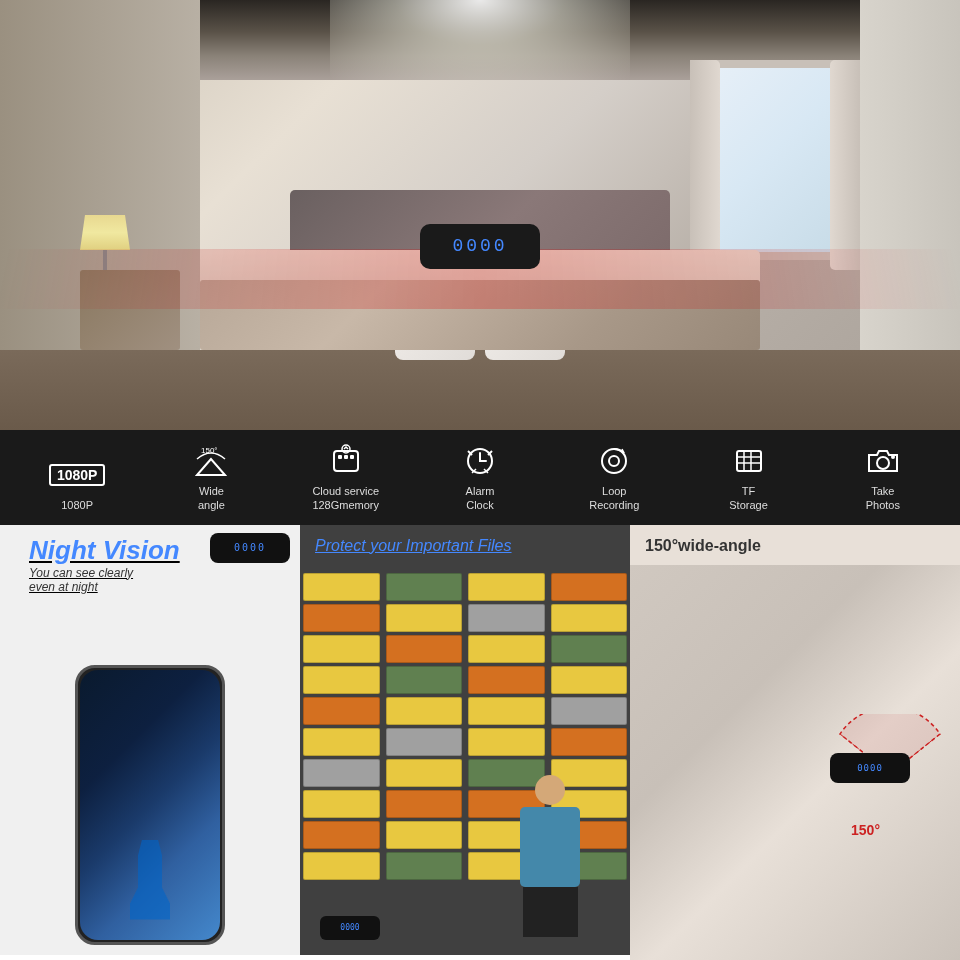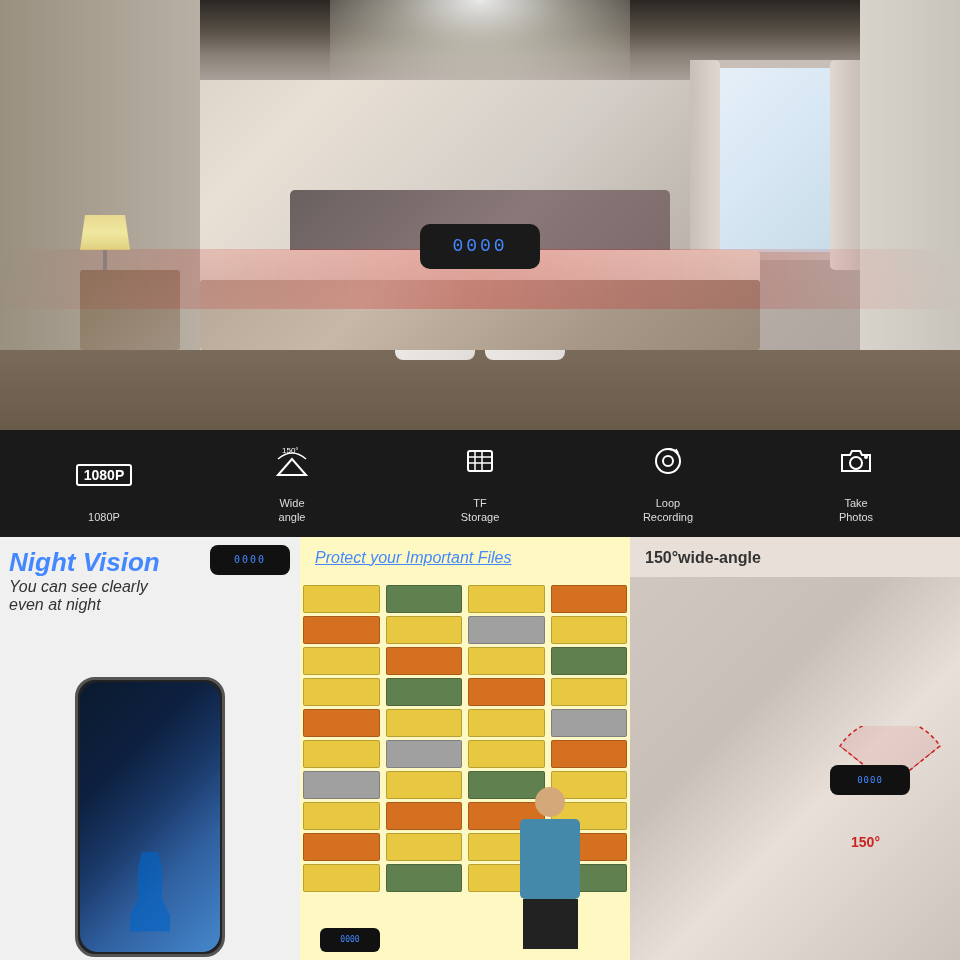--- a/index.html
+++ b/index.html
@@ -80,21 +80,20 @@
       align-items: center;
       justify-content: center;
       height: 38px;
     }
 
     .feature-label {
       font-size: 11px;
       text-align: center;
       color: #ddd;
       line-height: 1.3;
-      margin-top: 12px;
     }
 
     .badge-1080p {
       border: 2px solid #fff;
       padding: 2px 6px;
       font-size: 14px;
       font-weight: bold;
       color: #fff;
       border-radius: 3px;
     }
@@ -110,32 +109,33 @@
     .panel-night {
       width: 300px;
       height: 430px;
       position: relative;
       background: #f0f0f0;
       overflow: hidden;
     }
     .panel-night-header {
       position: absolute;
       top: 10px;
-      left: 9px;
+      left: 29px;
       z-index: 10;
+      text-decoration: underline;
     }
     .night-title {
       color: #4488ff;
       font-size: 26px;
       font-weight: bold;
       font-style: italic;
     }
     .night-subtitle {
       color: #333;
-      font-size: 16px;
+      font-size: 12px;
       font-style: italic;
     }
     .night-device {
       position: absolute;
       top: 8px;
       right: 10px;
       width: 80px;
       height: 30px;
       background: #111;
       border-radius: 8px;
@@ -181,21 +181,21 @@
       width: 40px;
       height: 80px;
       background: rgba(0,100,200,0.6);
       clip-path: polygon(30% 0%, 70% 0%, 80% 20%, 80% 60%, 100% 80%, 100% 100%, 0% 100%, 0% 80%, 20% 60%, 20% 20%);
     }
 
     
     .panel-protect {
       width: 330px;
       height: 430px;
-      background: #fef9c3;
+      background: #404040;
       position: relative;
       overflow: hidden;
     }
     .protect-title {
       position: absolute;
       top: 12px;
       left: 15px;
       color: #4488ff;
       font-size: 16px;
       font-style: italic;
@@ -557,53 +557,79 @@
     <div class="feature-icon">
       <svg width="36" height="36" viewBox="0 0 36 36" fill="none">
         <text x="8" y="10" fill="white" font-size="8" font-family="Arial">150°</text>
         <path d="M18 16 L4 32 L32 32 Z" fill="none" stroke="white" stroke-width="2"></path>
         <path d="M4 16 Q18 4 32 16" fill="none" stroke="white" stroke-width="1.5"></path>
       </svg>
     </div>
     <div class="feature-label">Wide<br>angle</div>
   </div>
 
-
-
-
-
+  <div class="feature-item">
+    <div class="feature-icon">
+      <svg width="36" height="36" viewBox="0 0 36 36" fill="none">
+        <rect x="6" y="8" width="24" height="20" rx="3" fill="none" stroke="white" stroke-width="2"></rect>
+        <rect x="10" y="12" width="4" height="4" rx="1" fill="white"></rect>
+        <rect x="16" y="12" width="4" height="4" rx="1" fill="white"></rect>
+        <rect x="22" y="12" width="4" height="4" rx="1" fill="white"></rect>
+        <circle cx="18" cy="6" r="4" fill="none" stroke="white" stroke-width="1.5"></circle>
+        <path d="M16 6 L18 4 L20 6" fill="none" stroke="white" stroke-width="1.5"></path>
+      </svg>
+    </div>
+    <div class="feature-label">Cloud service<br>128Gmemory</div>
+  </div>
+
+
+
+  <div class="feature-item">
+    <div class="feature-icon">
+      <svg width="36" height="36" viewBox="0 0 36 36" fill="none">
+        <circle cx="18" cy="18" r="12" fill="none" stroke="white" stroke-width="2"></circle>
+        <path d="M18 10 L18 18 L24 18" stroke="white" stroke-width="2" stroke-linecap="round"></path>
+        <path d="M6 8 L10 12" stroke="white" stroke-width="2"></path>
+        <path d="M30 8 L26 12" stroke="white" stroke-width="2"></path>
+        <path d="M10 30 L14 26" stroke="white" stroke-width="1.5"></path>
+        <path d="M26 30 L22 26" stroke="white" stroke-width="1.5"></path>
+      </svg>
+    </div>
+    <div class="feature-label">Alarm<br>Clock</div>
+  </div>
+
+
+  <div class="feature-item">
+    <div class="feature-icon">
+      <svg width="36" height="36" viewBox="0 0 36 36" fill="none">
+        <circle cx="18" cy="18" r="12" fill="none" stroke="white" stroke-width="2"></circle>
+        <circle cx="18" cy="18" r="5" fill="none" stroke="white" stroke-width="2"></circle>
+        <path d="M18 6 Q24 6 28 10" fill="none" stroke="white" stroke-width="2"></path>
+        <path d="M28 10 L26 6" stroke="white" stroke-width="1.5"></path>
+      </svg>
+    </div>
+    <div class="feature-label">Loop<br>Recording</div>
+  </div>
 
   <div class="feature-item">
     <div class="feature-icon">
       <svg width="36" height="36" viewBox="0 0 36 36" fill="none">
         <rect x="6" y="8" width="24" height="20" rx="2" fill="none" stroke="white" stroke-width="2"></rect>
         <line x1="6" y1="14" x2="30" y2="14" stroke="white" stroke-width="1.5"></line>
         <line x1="6" y1="20" x2="30" y2="20" stroke="white" stroke-width="1.5"></line>
         <line x1="13" y1="8" x2="13" y2="28" stroke="white" stroke-width="1.5"></line>
         <line x1="20" y1="8" x2="20" y2="28" stroke="white" stroke-width="1.5"></line>
       </svg>
     </div>
     <div class="feature-label">TF<br>Storage</div>
   </div>
 
   <div class="feature-item">
     <div class="feature-icon">
       <svg width="36" height="36" viewBox="0 0 36 36" fill="none">
-        <circle cx="18" cy="18" r="12" fill="none" stroke="white" stroke-width="2"></circle>
-        <circle cx="18" cy="18" r="5" fill="none" stroke="white" stroke-width="2"></circle>
-        <path d="M18 6 Q24 6 28 10" fill="none" stroke="white" stroke-width="2"></path>
-        <path d="M28 10 L26 6" stroke="white" stroke-width="1.5"></path>
-      </svg>
-    </div>
-    <div class="feature-label">Loop<br>Recording</div>
-  </div>
-
-  <div class="feature-item">
-    <div class="feature-icon">
-      <svg width="36" height="36" viewBox="0 0 36 36" fill="none">
         <path d="M4 12 L4 28 L32 28 L32 12 L24 12 L22 8 L14 8 L12 12 Z" fill="none" stroke="white" stroke-width="2"></path>
         <circle cx="18" cy="20" r="6" fill="none" stroke="white" stroke-width="2"></circle>
         <circle cx="28" cy="14" r="2" fill="white"></circle>
       </svg>
     </div>
     <div class="feature-label">Take<br>Photos</div>
   </div>
 
 </div>
 

